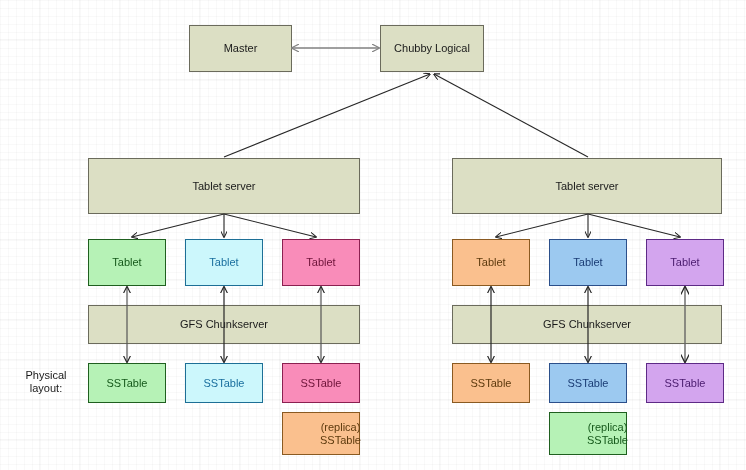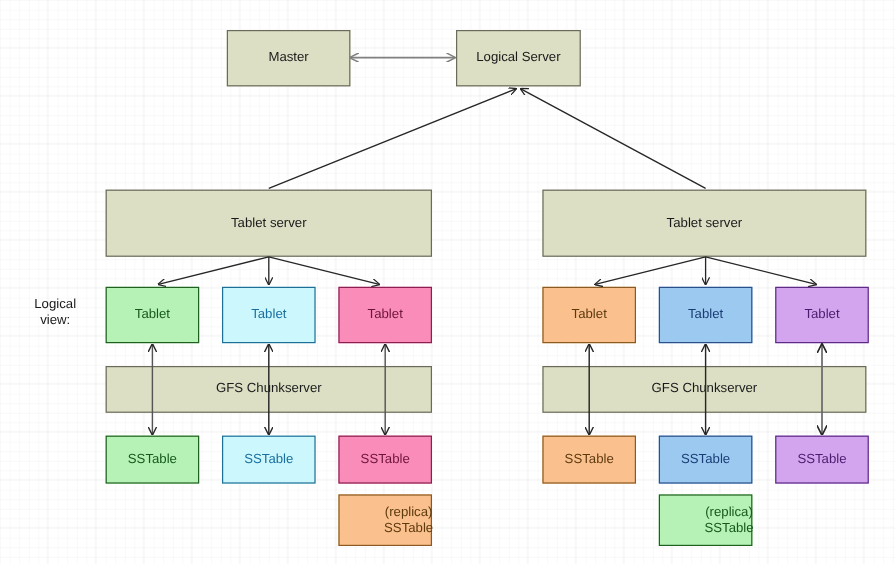--- a/index.html
+++ b/index.html
@@ -145,27 +145,27 @@
       <line x1="588" y1="214" x2="588" y2="237" stroke="#262626" stroke-width="1.1" marker-end="url(#arrow-dark)"></line>
       <line x1="588" y1="214" x2="680" y2="237" stroke="#262626" stroke-width="1.1" marker-end="url(#arrow-dark)"></line>
     </g>
     <g>
       <line x1="491" y1="287" x2="491" y2="362" stroke="#262626" stroke-width="1.2" marker-start="url(#arrow-dark-start)" marker-end="url(#arrow-dark)"></line>
       <line x1="588" y1="287" x2="588" y2="362" stroke="#262626" stroke-width="1.2" marker-start="url(#arrow-dark-start)" marker-end="url(#arrow-dark)"></line>
       <line x1="685" y1="287" x2="685" y2="362" stroke="#666666" stroke-width="1.4" marker-start="url(#arrow-dark-start)" marker-end="url(#arrow-dark)"></line>
     </g>
   </svg>
 
-  <div class="side-label" style="left:14px; top:248px; width:64px;">
-    <div>Logical</div>
-    <div>view:</div>
+  <div class="side-label" style="left:14px; top:369px; width:64px;">
+    <div>Physical</div>
+    <div>layout:</div>
   </div>
 
   <div class="node server" style="left:189px; top:25px; width:103px; height:47px;">Master</div>
-  <div class="node server" style="left:380px; top:25px; width:104px; height:47px;">Logical Server</div>
+  <div class="node server" style="left:380px; top:25px; width:104px; height:47px;">Chubby Logical</div>
 
   <div class="node server" style="left:88px; top:158px; width:272px; height:56px;">Tablet server</div>
 
   <div class="node green" style="left:88px; top:239px; width:78px; height:47px;">Tablet</div>
   <div class="node cyan" style="left:185px; top:239px; width:78px; height:47px;">Tablet</div>
   <div class="node pink" style="left:282px; top:239px; width:78px; height:47px;">Tablet</div>
 
   <div class="node server" style="left:88px; top:305px; width:272px; height:39px;">GFS Chunkserver</div>
 
   <div class="node green" style="left:88px; top:363px; width:78px; height:40px;">SSTable</div>

